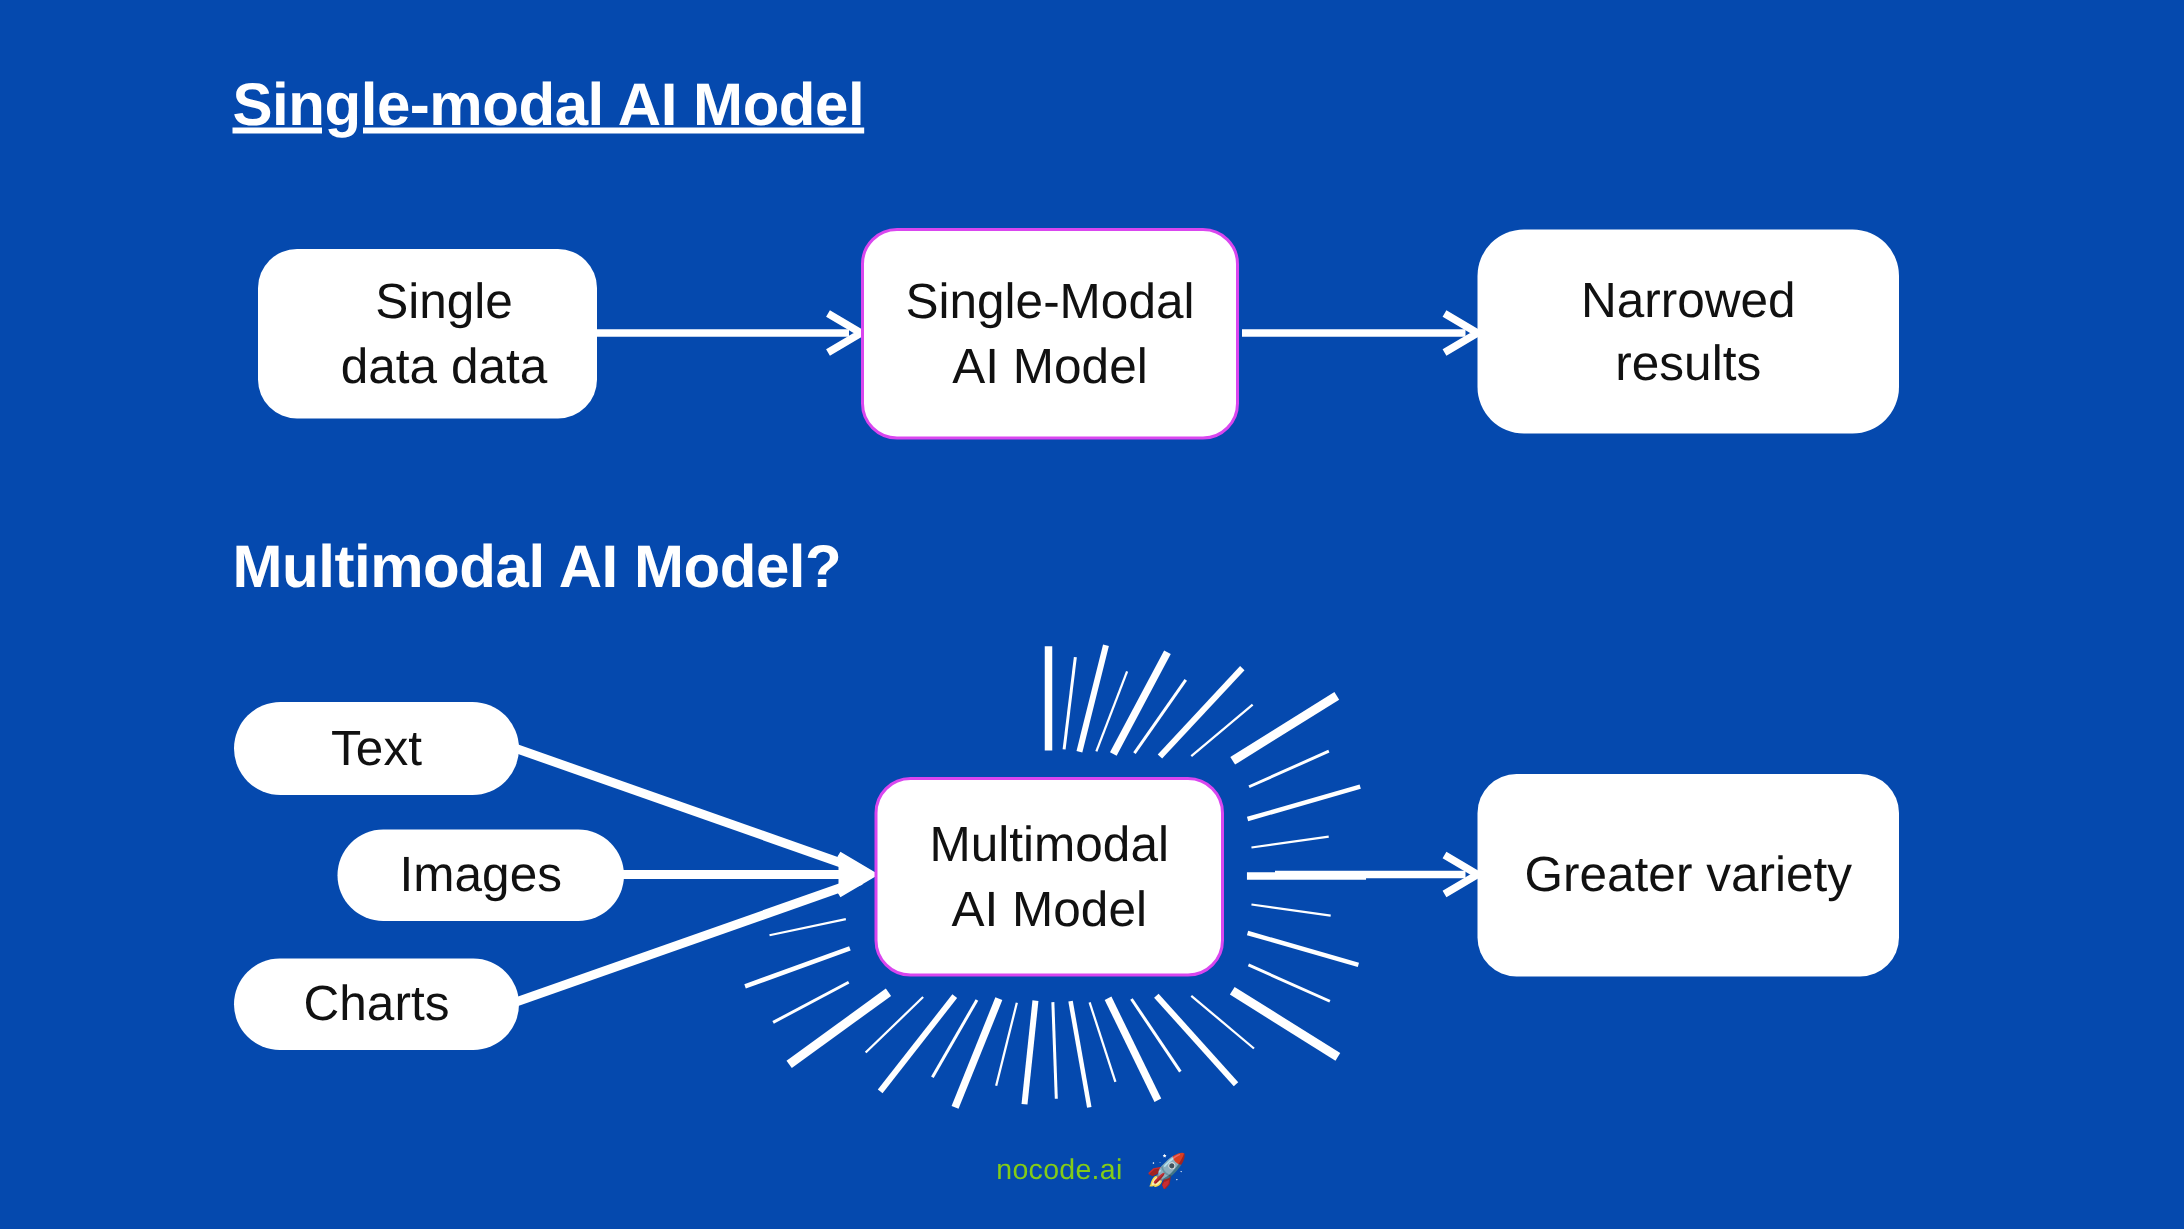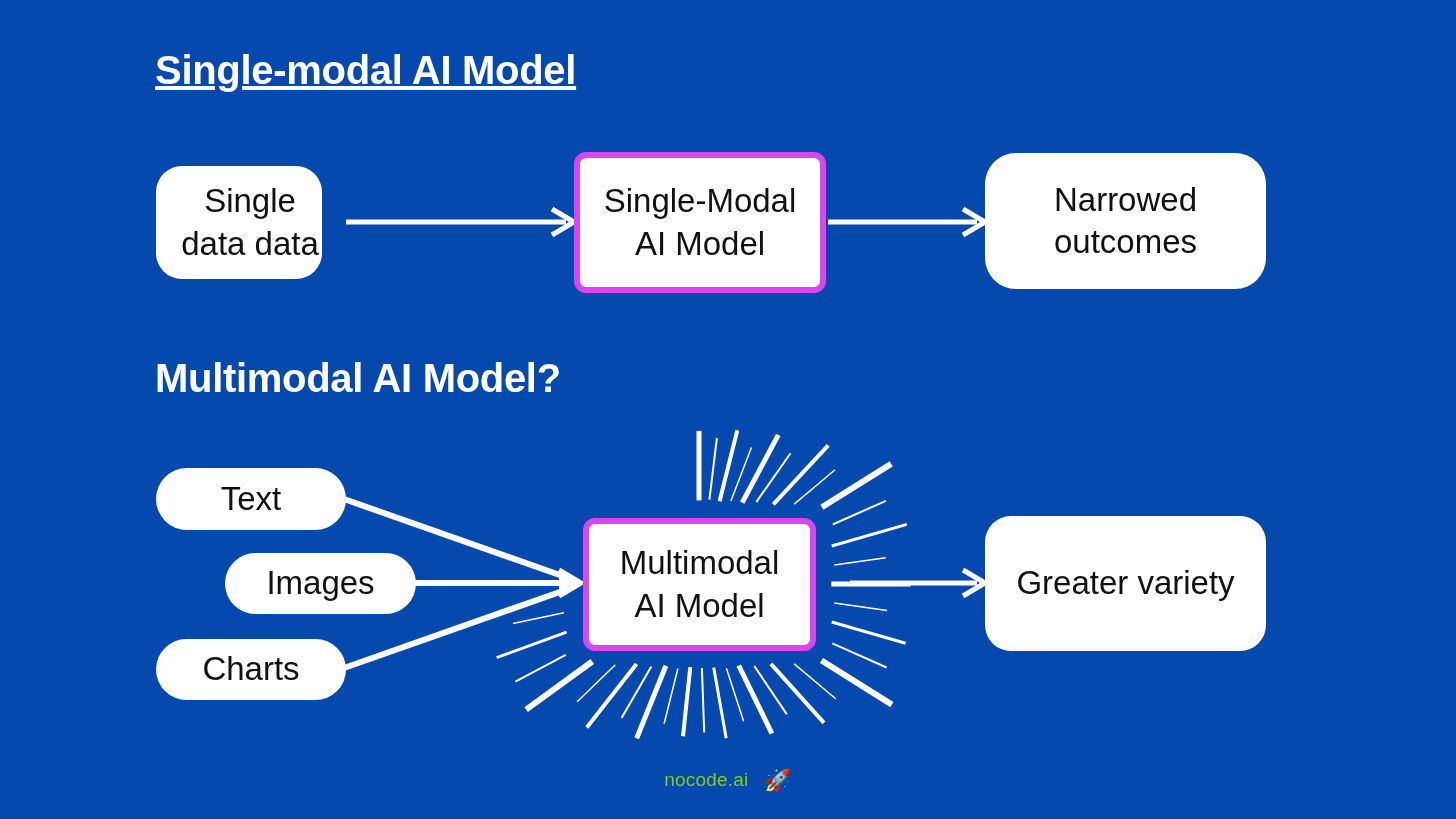--- a/index.html
+++ b/index.html
@@ -39,26 +39,26 @@
     justify-content: center;
     text-align: center;
     font-size: 33px;
     line-height: 1.28;
     box-sizing: border-box;
     z-index: 5;
   }
   .node.rounded { border-radius: 26px; }
   .node.pill { border-radius: 999px; text-align: right; }
   .node.emphasis {
-    border: 6px solid #d946ef;
-    border-radius: 12px;
+    border: 2px solid #d946ef;
+    border-radius: 24px;
   }
 
   
-  #node-single-data  { left: 156px;  top: 166px; width: 166px; height: 113px; padding-left: 22px; }
+  #node-single-data  { left: 172px;  top: 166px; width: 226px; height: 113px; padding-left: 22px; }
   #node-single-model { left: 574px;  top: 152px; width: 252px; height: 141px; }
   #node-narrowed     { left: 985px;  top: 153px; width: 281px; height: 136px; border-radius: 31px; }
 
   
   #node-text   { left: 156px; top: 468px; width: 190px; height: 62px; }
   #node-images { left: 225px; top: 553px; width: 191px; height: 61px; }
   #node-charts { left: 156px; top: 639px; width: 190px; height: 61px; }
   #node-multi-model { left: 583px; top: 518px; width: 233px; height: 133px; }
   #node-greater { left: 985px; top: 516px; width: 281px; height: 135px; }
 
@@ -140,21 +140,21 @@
   <div class="node emphasis" id="node-single-model">
     <span>
       <span>Single-Modal</span><br>
       <span>AI Model</span>
     </span>
   </div>
 
   <div class="node rounded" id="node-narrowed">
     <span>
       <span>Narrowed</span><br>
-      <span>outcomes</span>
+      <span>results</span>
     </span>
   </div>
 
   <div class="section-title" id="title-multi">Multimodal AI Model?</div>
 
   <div class="node pill" id="node-text">
     <span>Text</span>
   </div>
 
   <div class="node pill" id="node-images">

